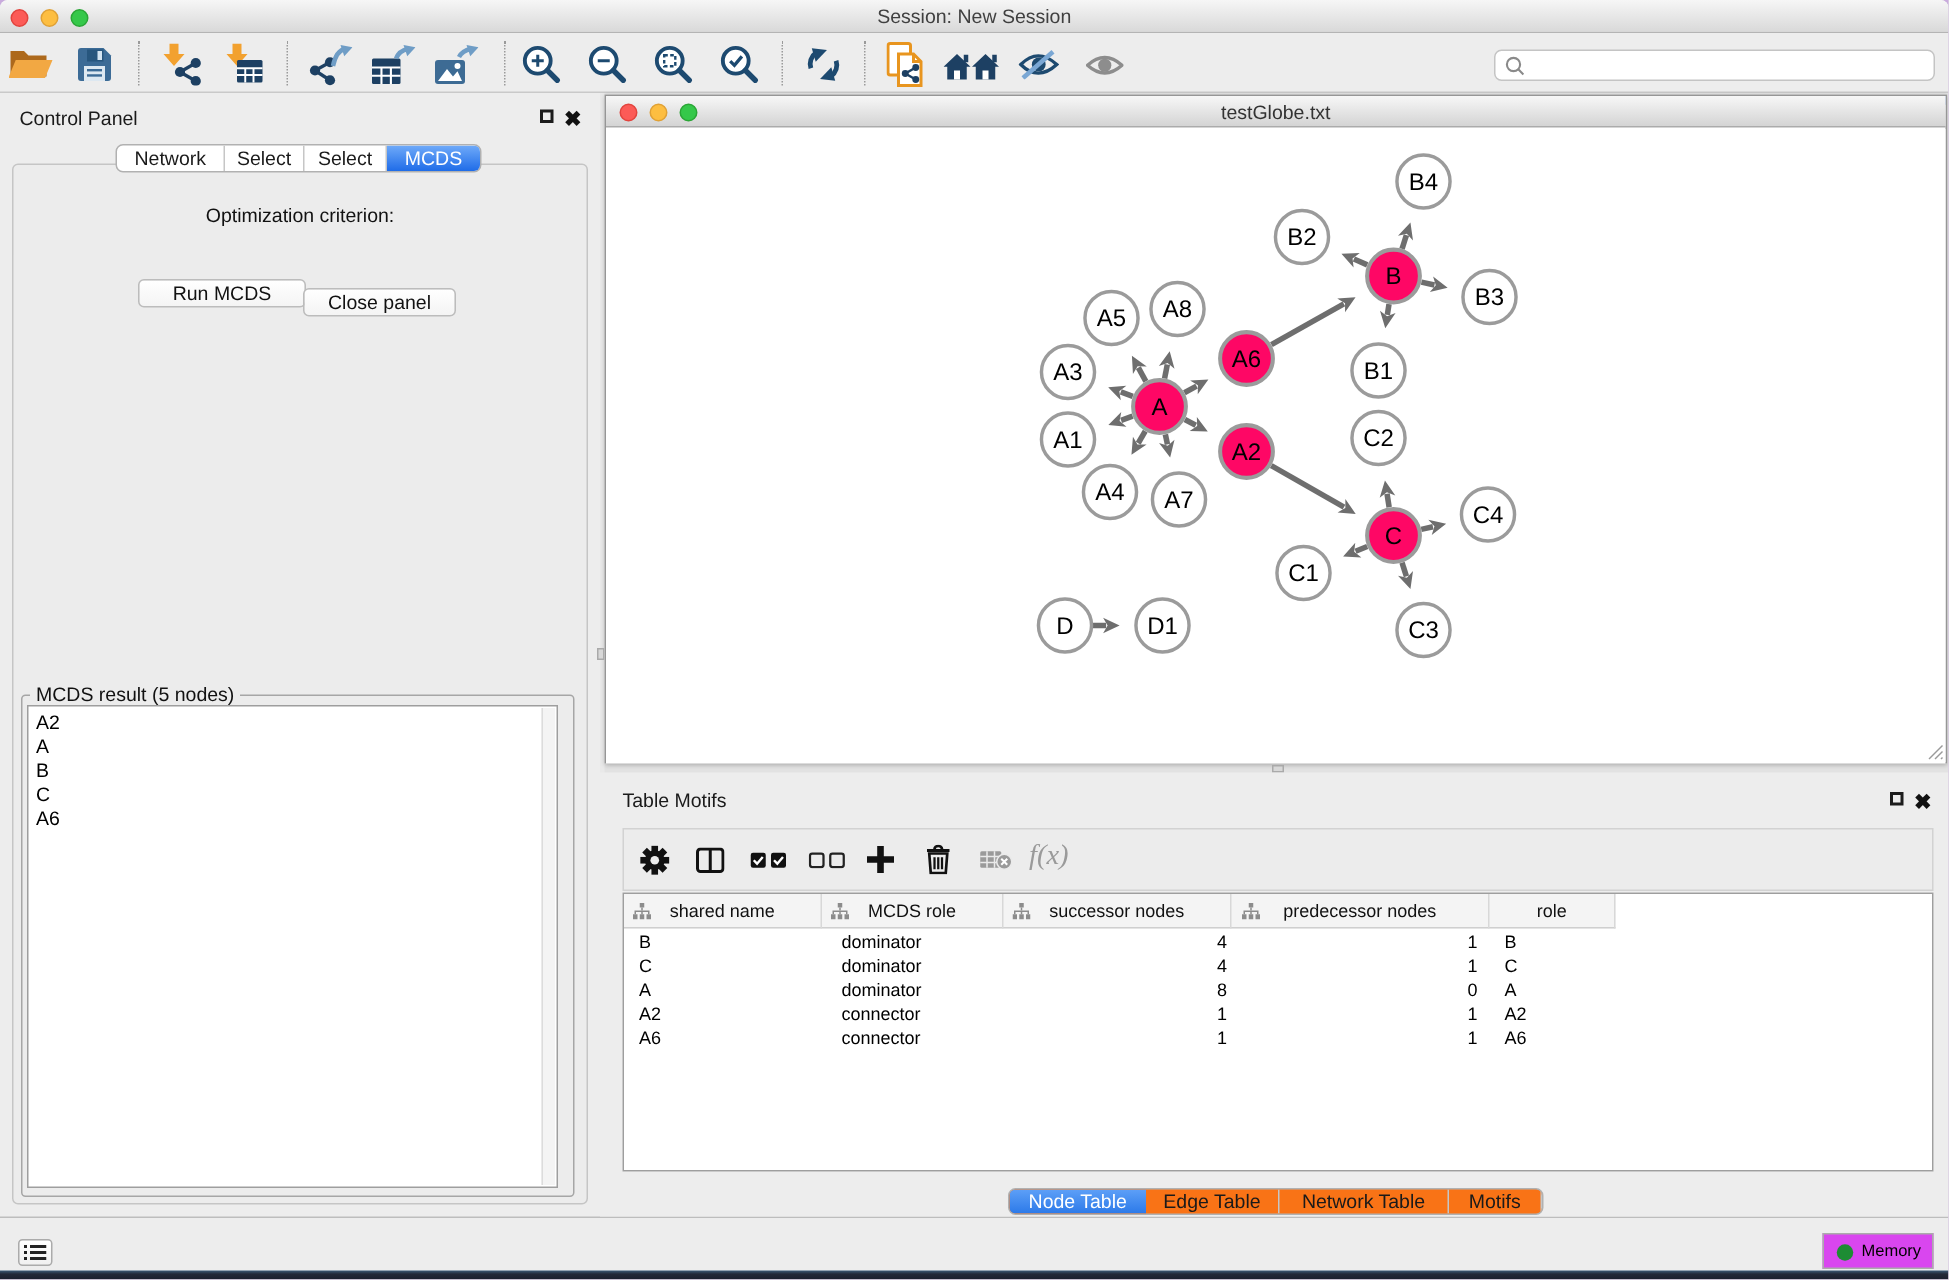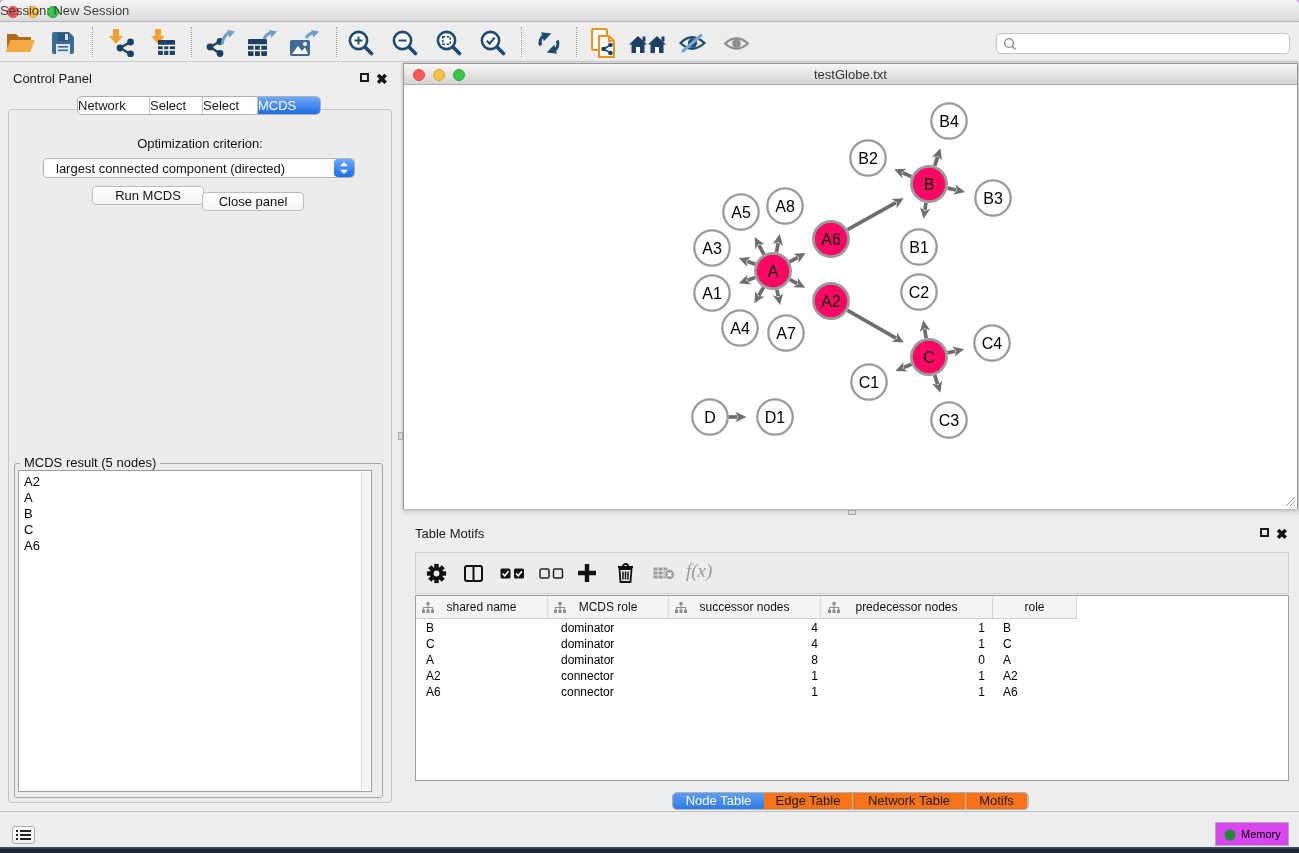--- a/index.html
+++ b/index.html
@@ -1,33 +1,33 @@
 <!DOCTYPE html>
 <html><head><meta charset="utf-8">
 <style>
 *{margin:0;padding:0;box-sizing:border-box}
 html,body{width:1299px;height:853px;overflow:hidden}
 body{font-family:"Liberation Sans",sans-serif;background:#c9abdd;position:relative}
 #app{position:absolute;left:0;top:0;width:1299px;height:853px;background:#ededed;border-radius:5px 5px 0 0;overflow:hidden}
 #titlebar{position:absolute;left:0;top:0;width:1299px;height:22px;background:linear-gradient(#f6f6f6,#d9d9d9);border-bottom:1px solid #b4b4b4;border-radius:5px 5px 0 0}
-#titlebar .t{position:absolute;left:0;right:0;top:3px;text-align:left;font-size:13px;color:#404040}
+#titlebar .t{position:absolute;left:0;right:0;top:3px;text-align:center;font-size:13px;color:#404040}
 .tl{position:absolute;width:12px;height:12px;border-radius:50%;top:6px}
 .tl.r{background:#fc5b57;border:1px solid #e2443e}
 .tl.y{background:#fdbe41;border:1px solid #e0a135}
 .tl.g{background:#35c84a;border:1px solid #2aa636}
 #toolbar{position:absolute;left:0;top:22px;width:1299px;height:40px;background:#ededed;border-bottom:1px solid #c9c9c9}
 .tsep{position:absolute;top:5px;height:30px;width:0;border-left:1px dotted #9a9a9a}
 .ticon{position:absolute;top:0}
 #search{position:absolute;left:996px;top:11px;width:294px;height:21px;background:#fff;border:1px solid #c4c4c4;border-radius:5px}
 #cpanel{position:absolute;left:0;top:62px;width:400px;height:749px;background:#ededed}
 .paneltitle{font-size:13px;color:#1a1a1a;position:absolute}
 .floatico{position:absolute;width:9px;height:9px;border:2px solid #1c1c1c;background:transparent}
 .closeico{position:absolute;font-size:14px;font-weight:bold;color:#111;line-height:12px}
 #tabs{position:absolute;left:77px;top:34px;height:19px;display:flex;border:1px solid #b1b1b1;border-radius:5px;background:#fff;overflow:hidden}
-#tabs .tab{font-size:13px;color:#1a1a1a;line-height:17px;border-right:1px solid #c6c6c6}
+#tabs .tab{font-size:13px;color:#1a1a1a;text-align:center;line-height:17px;border-right:1px solid #c6c6c6}
 #tabs .tab.sel{background:linear-gradient(#6faaf9,#1f6ce8);color:#fff;border-right:none}
 #cpbody{position:absolute;left:8px;top:47px;width:384px;height:694px;background:#ececec;border:1px solid #c5c5c5;border-radius:4px}
 #optlabel{position:absolute;left:0;width:400px;top:74px;text-align:center;font-size:13px;color:#111}
 #dropdown{position:absolute;left:43px;top:96px;width:312px;height:20px;background:#fff;border:1px solid #b2b2b2;border-radius:4px}
 #dropdown .txt{position:absolute;left:12px;top:2px;font-size:13px;color:#111}
 #dropdown .cap{position:absolute;right:0px;top:0px;width:20px;height:18px;background:linear-gradient(#6caaf9,#1e6be8);border-radius:4px;}
 .cbtn{position:absolute;height:19px;background:linear-gradient(#ffffff,#f4f4f4);border:1px solid #bcbcbc;border-radius:4px;font-size:13px;color:#111;text-align:center;line-height:17px}
 #groupbox{position:absolute;left:14px;top:401px;width:369px;height:335px;border:1px solid #a6a6a6;border-radius:3px}
 #grouplabel{position:absolute;left:20px;top:393px;font-size:13px;color:#111;background:#ececec;padding:0 4px}
 #mcdslist{position:absolute;left:18px;top:408px;width:354px;height:322px;background:#fff;border:1px solid #9e9e9e;font-size:13px;color:#000}
@@ -203,29 +203,20 @@
   <div class="floatico" style="left:360px;top:11px"></div>
   <div class="closeico" style="left:376px;top:11px">✖</div>
   <div id="cpbody"></div>
   <div id="tabs">
     <div class="tab" style="width:72px">Network</div>
     <div class="tab" style="width:53px">Select</div>
     <div class="tab" style="width:55px">Select</div>
     <div class="tab sel" style="width:62px">MCDS</div>
   </div>
   <div id="optlabel">Optimization criterion:</div>
-  <div id="dropdown">
-    <div class="txt">largest connected component (directed)</div>
-    <div class="cap">
-      <svg width="20" height="18" viewBox="0 0 20 18">
-        <path d="M6 7.2 L10 3 L14 7.2 z" fill="#fff"></path>
-        <path d="M6 10.8 L10 15 L14 10.8 z" fill="#fff"></path>
-      </svg>
-    </div>
-  </div>
   <div class="cbtn" style="left:92px;top:124px;width:112px">Run MCDS</div>
   <div class="cbtn" style="left:202px;top:130px;width:102px">Close panel</div>
   <div id="groupbox"></div>
   <div id="grouplabel">MCDS result (5 nodes)</div>
   <div id="mcdslist">
     <div class="it" style="margin-top:3px">A2</div>
     <div class="it">A</div>
     <div class="it">B</div>
     <div class="it">C</div>
     <div class="it">A6</div>

